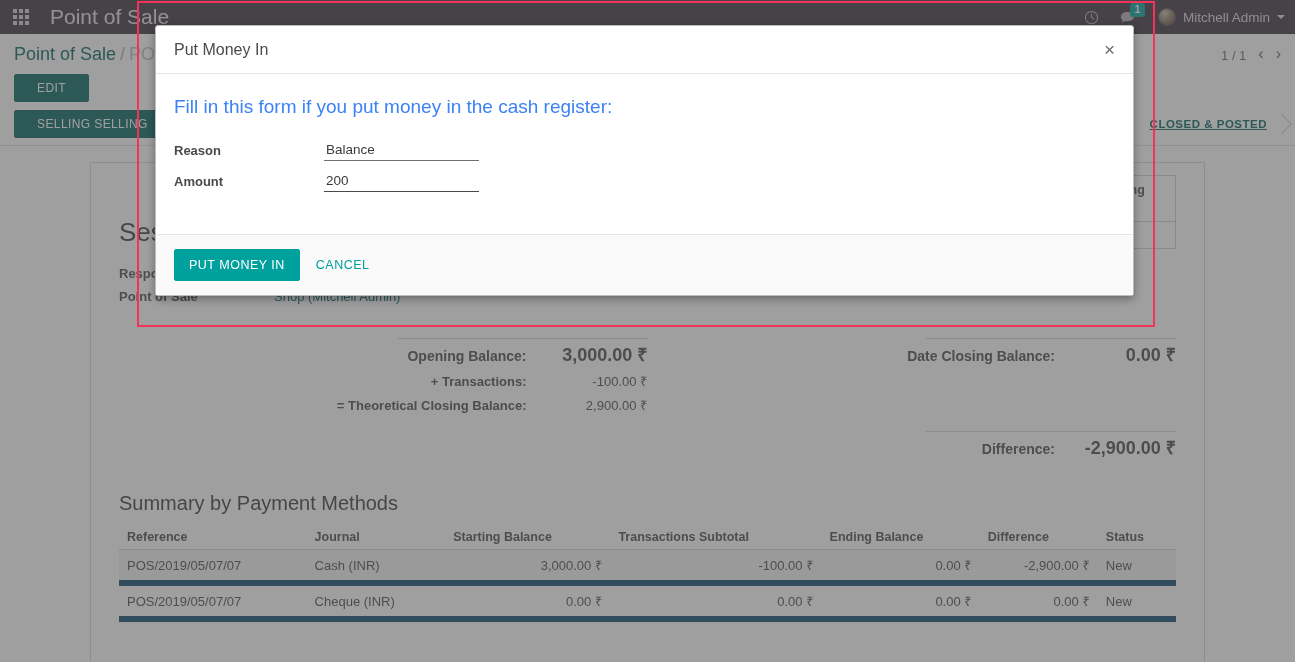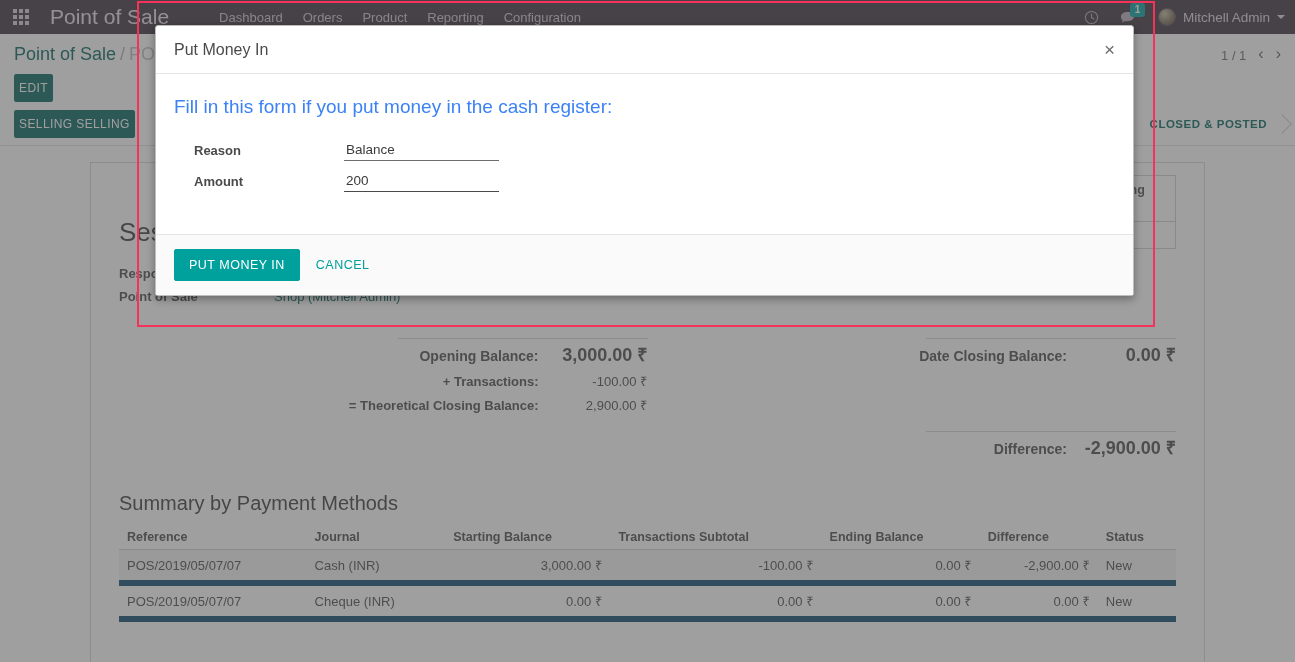--- a/index.html
+++ b/index.html
@@ -109,21 +109,21 @@
 
   .cp-row2 {
     display: flex; align-items: center;
     padding: 4px 14px 8px 14px;
     height: 40px;
     border-bottom: 1px solid #dfdfdf;
   }
   .btn {
     font-size: 12px;
     letter-spacing: .4px;
-    padding: 6px 4px;
+    padding: 6px 22px;
     border: 1px solid transparent;
     border-radius: 2px;
     cursor: pointer;
     background: transparent;
     white-space: nowrap;
   }
   .btn-primary { background: #00635e; color: #ffffff; border-color: #00635e; }
   .edit-row { padding: 6px 14px 4px 14px; display: flex; align-items: center; }
 
   .statusbar {
@@ -140,21 +140,21 @@
   }
   .st:after {
     content: "";
     position: absolute; right: -1px; top: 50%;
     width: 13px; height: 13px;
     border-top: 1px solid #cfcfcf;
     border-right: 1px solid #cfcfcf;
     transform: translate(50%, -50%) rotate(45deg);
     background: transparent;
   }
-  .st-active { color: #00635e; font-weight: 700; }
+  .st-active { color: #00635e; font-weight: 700; text-decoration: underline; }
 
   
   .sheet-wrap {
     padding: 16px 0 0 0;
     background: #ffffff;
     height: calc(662px - 34px - 34px - 40px);
     overflow: hidden;
   }
   .sheet {
     width: 1115px;
@@ -195,21 +195,21 @@
   .fval { color: #00635e; }
   .fval.plain { color: #4a4a4a; }
 
   .summary {
     display: flex;
     margin-top: 26px;
     font-size: 13px;
   }
   .sum-left { width: 50%; }
   .sum-right { width: 50%; }
-  .sline { display: flex; justify-content: flex-end; align-items: baseline; padding: 3px 0; }
+  .sline { display: flex; justify-content: flex-end; align-items: baseline; padding: 3px 0; gap: 12px; }
   .sline .slbl { font-weight: 700; color: #4a4a4a; text-align: right; padding-right: 14px; }
   .sline .sval { width: 95px; text-align: right; color: #4a4a4a; }
   .sline.big .sval { font-size: 18px; font-weight: 700; }
   .sline.big .slbl { font-size: 14px; }
   .sep-line { border-top: 1px solid #d6d6d6; margin-left: auto; width: 250px; }
   .sum-right .sep-line { width: 250px; }
 
   .sub-title {
     font-size: 20px; color: #3a3a3a; font-weight: 400;
     margin: 30px 0 10px 0;
@@ -245,21 +245,21 @@
   }
   .modal-title { font-size: 16px; color: #4a4a4a; }
   .modal-x {
     margin-left: auto;
     font-size: 19px; color: #6d6d6d;
     cursor: pointer; line-height: 1;
     background: none; border: none; padding: 0;
   }
   .modal-body { padding: 22px 18px 30px 18px; min-height: 160px; }
   .modal-lead { font-size: 19px; color: #3b82f6; margin: 0 0 22px 0; font-weight: 400; }
-  .m-row { display: flex; align-items: flex-end; margin-bottom: 10px; margin-left: 20px; }
+  .m-row { display: flex; align-items: flex-end; margin-bottom: 10px; }
   .m-lbl { width: 150px; font-size: 13px; font-weight: 700; color: #4a4a4a; padding-bottom: 3px; }
   .m-inp {
     width: 155px;
     border: none;
     border-bottom: 1px solid #6f6f6f;
     font-size: 13.5px;
     color: #3a3a3a;
     padding: 2px 0 3px 2px;
     background: transparent;
     outline: none;
@@ -307,27 +307,20 @@
           <i></i>
           <i></i>
           <i></i>
           <i></i>
           <i></i>
           <i></i>
         </span>
     </div>
     <div class="brand">Point of Sale</div>
 
-    <div class="menu">
-      <a>Dashboard</a>
-      <a>Orders</a>
-      <a>Product</a>
-      <a>Reporting</a>
-      <a>Configuration</a>
-    </div>
 
     <div class="nav-right">
       <div class="nav-ico">
         <svg width="15" height="15" viewBox="0 0 16 16">
             <circle cx="8" cy="8" r="6.5" fill="none" stroke="#b9aeba" stroke-width="1.1"></circle>
             <path d="M8 4.3V8l2.6 1.6" fill="none" stroke="#b9aeba" stroke-width="1.1" stroke-linecap="round"></path>
           </svg>
       </div>
       <div class="chat-wrap">
         <svg width="17" height="15" viewBox="0 0 18 16">

